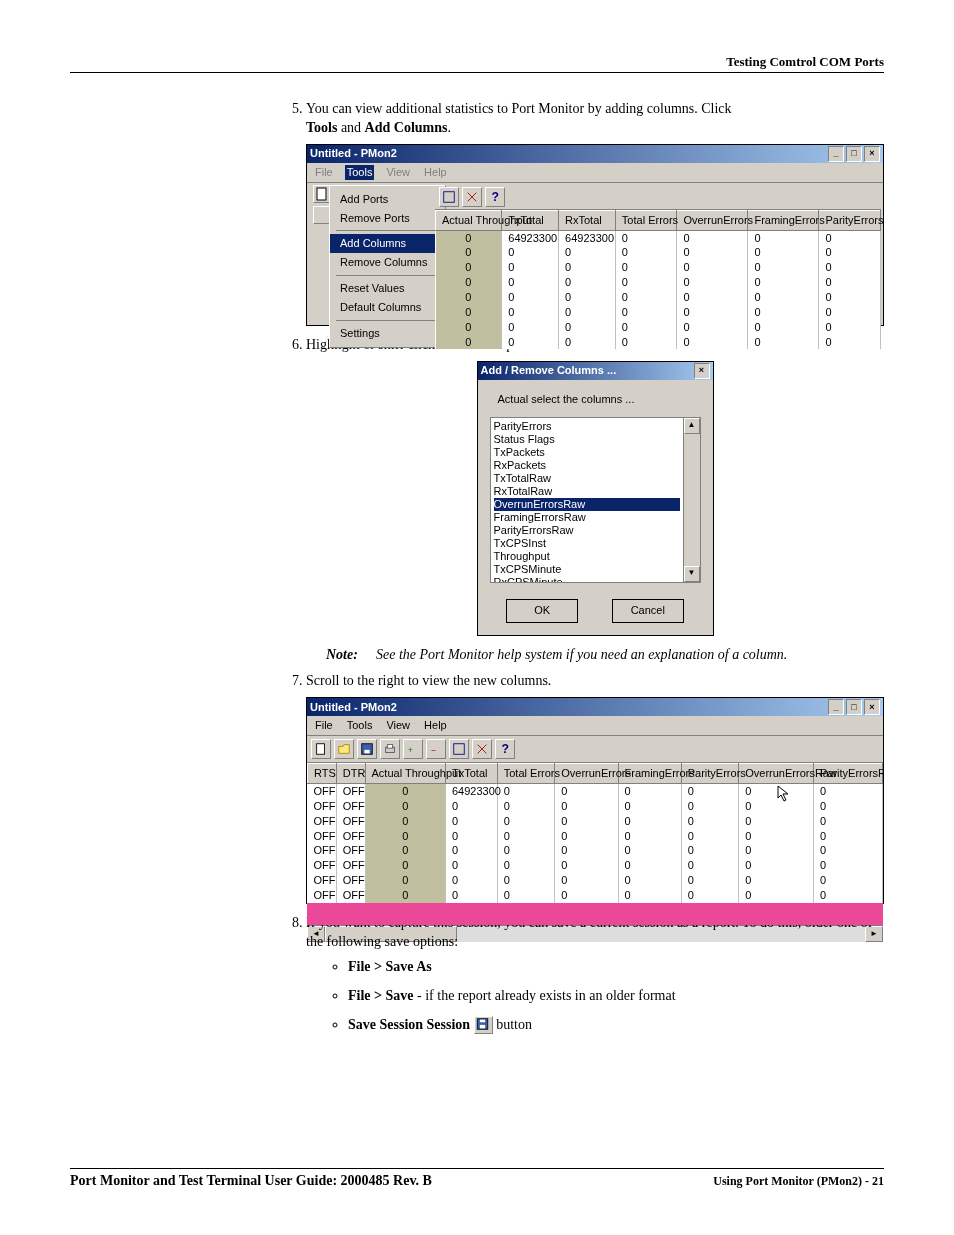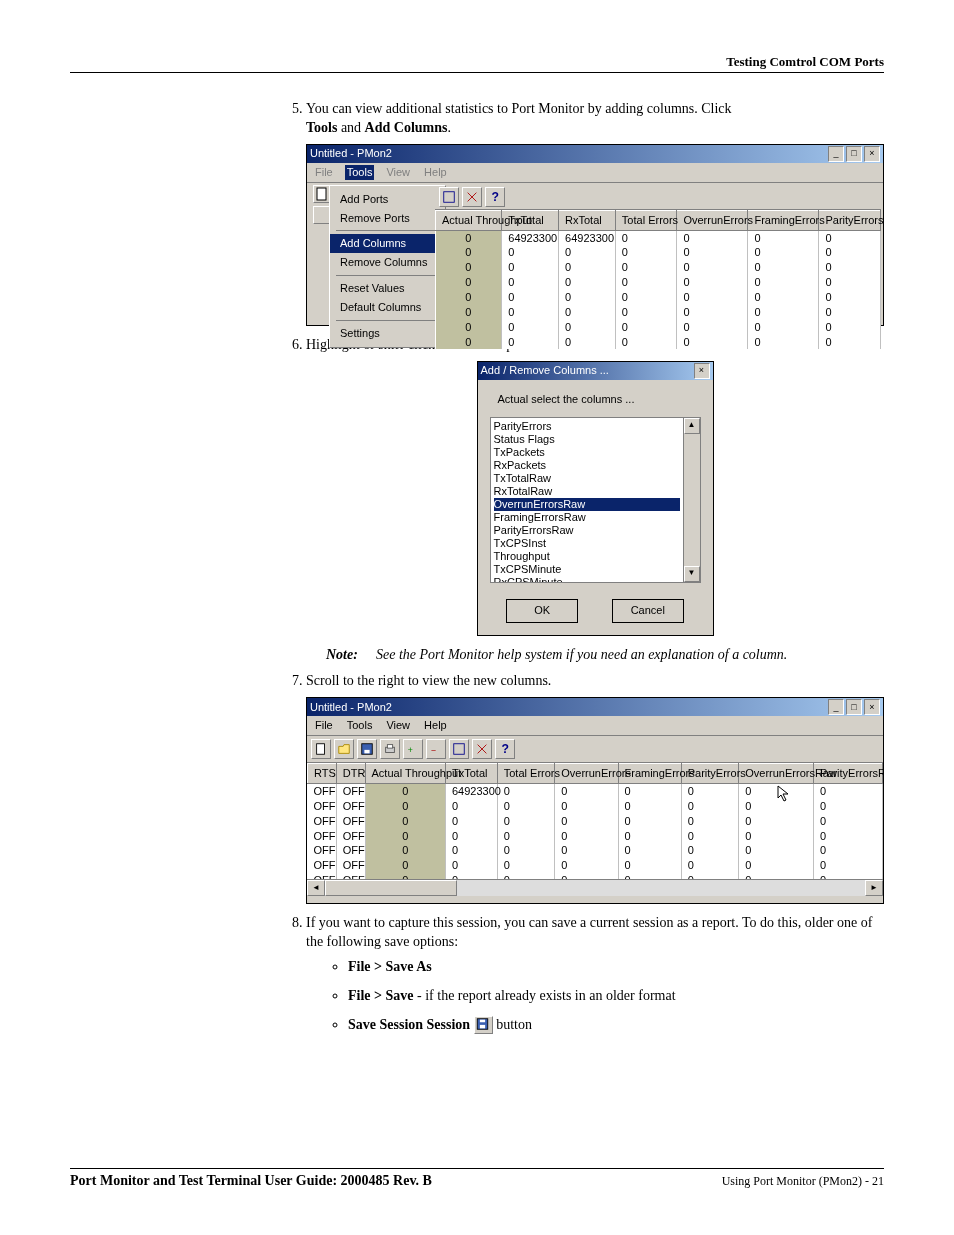--- a/index.html
+++ b/index.html
@@ -3,21 +3,21 @@
 <meta charset="utf-8">
 <style>
   html,body{margin:0;padding:0;background:#fff;font-family:"Times New Roman",serif;color:#000}
   .page{width:954px;height:1235px;position:relative;box-sizing:border-box;padding:48px 70px 50px 70px}
   .runhead{position:absolute;top:54px;right:70px;font-family:"Times New Roman",serif;font-weight:700;font-size:13px}
   .hr-top{position:absolute;top:72px;left:70px;right:70px;border-top:1px solid #000}
   .content{position:absolute;top:100px;left:278px;right:70px;font-family:"Times New Roman",serif;font-size:14px;line-height:1.35}
   ol.main{list-style:decimal;padding-left:28px;margin:0}
   ol.main>li{margin-bottom:8px}
   .win{font-family:Tahoma,Arial,sans-serif;font-size:11px;background:#d4d0c8;border:1px solid #000;margin:6px 0 10px 0;color:#000}
-  .win .titlebar{background:linear-gradient(90deg,#0a246a,#a6caf0);color:#fff;display:flex;justify-content:space-between;align-items:center;height:18px;padding:0 3px;font-weight:400}
+  .win .titlebar{background:linear-gradient(90deg,#0a246a,#a6caf0);color:#fff;display:flex;justify-content:space-between;align-items:center;height:18px;padding:0 3px;font-weight:700}
   .titlebar .ctl{display:flex;gap:2px}
   .titlebar .ctl span{width:14px;height:14px;background:#d4d0c8;border:1px solid #808080;border-right-color:#fff;border-bottom-color:#fff;color:#000;font-size:9px;display:flex;align-items:center;justify-content:center;line-height:1}
   .menubar{display:flex;gap:10px;padding:2px 6px;border-bottom:1px solid #808080;background:#d4d0c8}
   .menubar span{padding:0 2px}
   .menubar span.hi{background:#0a246a;color:#fff}
   .menubar span.disabled{color:#808080}
   .toolbar{display:flex;gap:3px;padding:3px 4px;border-bottom:1px solid #808080;background:#d4d0c8}
   .tbtn{width:18px;height:18px;border:1px solid #808080;border-left-color:#fff;border-top-color:#fff;background:#d4d0c8;display:flex;align-items:center;justify-content:center}
   .tbtn svg{width:14px;height:14px}
   .hdrcell{border-left:1px solid #fff;border-top:1px solid #fff;border-right:1px solid #808080;border-bottom:1px solid #808080;padding:2px 6px;background:#d4d0c8;white-space:nowrap}
@@ -44,33 +44,33 @@
   .dlg .listbox div.sel{background:#0a246a;color:#fff}
   .dlg .scroll{width:16px;background:#d4d0c8;border:1px solid #808080;border-left:none;display:flex;flex-direction:column;justify-content:space-between}
   .dlg .scroll .arr{height:14px;border:1px solid #fff;border-right-color:#808080;border-bottom-color:#808080;display:flex;align-items:center;justify-content:center;font-size:8px}
   .dlg .btnrow{display:flex;justify-content:space-around;margin-top:16px}
   .dlg .btn{width:70px;height:22px;border:1px solid #000;background:#d4d0c8;display:flex;align-items:center;justify-content:center}
   .note{display:flex;margin:4px 0 8px 20px}
   .note .nl{font-weight:700;font-style:italic;width:50px;flex:none}
   .note .nt{font-style:italic}
   
   .ss2{height:205px}
-  .ss2 .gridwrap{background:#ec4899;position:relative;height:116px;overflow:hidden}
+  .ss2 .gridwrap{background:#ec4899;position:relative;height:162px;overflow:hidden}
   .ss2 .statusbar{display:flex;background:#d4d0c8;border-top:1px solid #808080;height:18px;font-size:11px}
   .ss2 .statusbar .cell{border:1px solid #808080;border-left-color:#fff;border-top-color:#fff;padding:1px 6px}
   .hscroll{height:16px;background:#d4d0c8;border-top:1px solid #808080;display:flex;justify-content:space-between}
   .hscroll .arr{width:16px;border:1px solid #fff;border-right-color:#808080;border-bottom-color:#808080;display:flex;align-items:center;justify-content:center;font-size:8px}
   .hscroll .thumb{flex:0 0 130px;background:#d4d0c8;border:1px solid #fff;border-right-color:#808080;border-bottom-color:#808080}
   ul.bullets{margin:6px 0 0 0;padding-left:42px}
   ul.bullets li{margin-bottom:10px}
   .icon-inline{display:inline-block;vertical-align:middle;width:17px;height:16px;border:1px solid #808080;border-left-color:#fff;border-top-color:#fff;background:#d4d0c8;position:relative;top:-1px}
   .icon-inline svg{width:15px;height:14px}
   .hr-bot{position:absolute;bottom:66px;left:70px;right:70px;border-top:1px solid #000}
   .footL{position:absolute;bottom:46px;left:70px;font-weight:700;font-size:14px}
-  .footR{position:absolute;bottom:46px;right:70px;font-weight:400;font-size:12px}
+  .footR{position:absolute;bottom:46px;right:70px;font-weight:700;font-size:12px}
   b{font-weight:700}
 </style>
 </head>
 <body>
 
 <div class="page">
   <div class="runhead">Testing Comtrol COM Ports</div>
   <div class="hr-top"></div>
 
   <div class="content">

